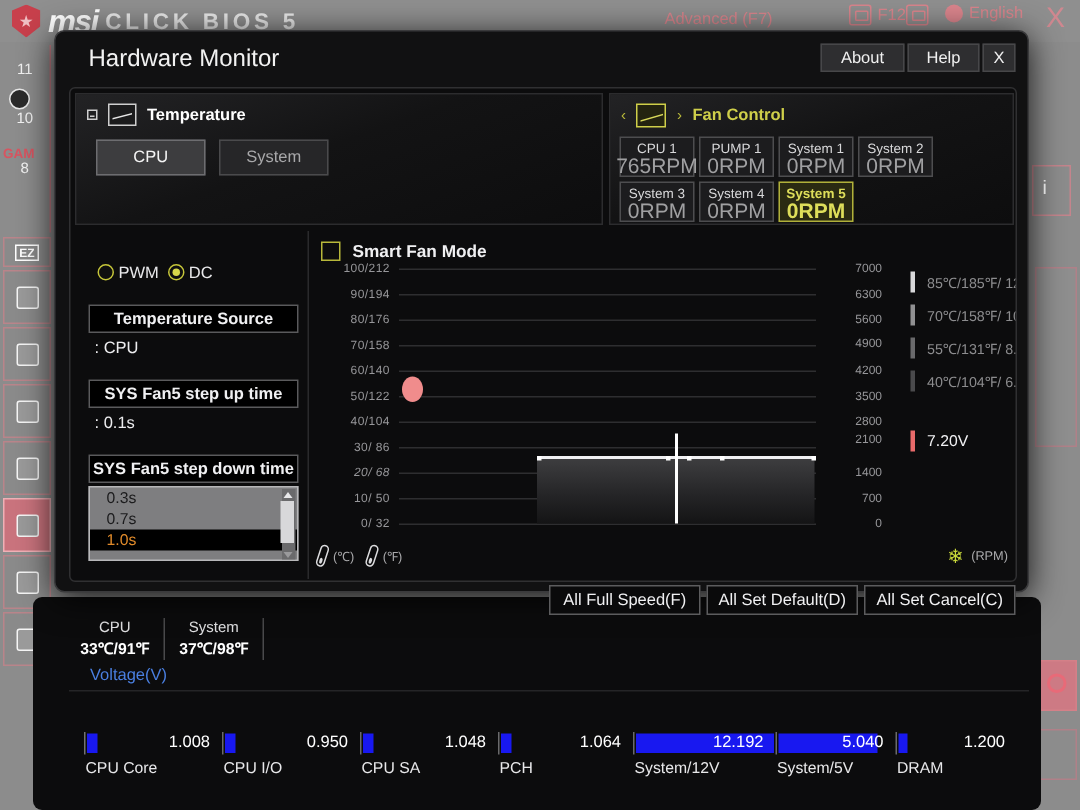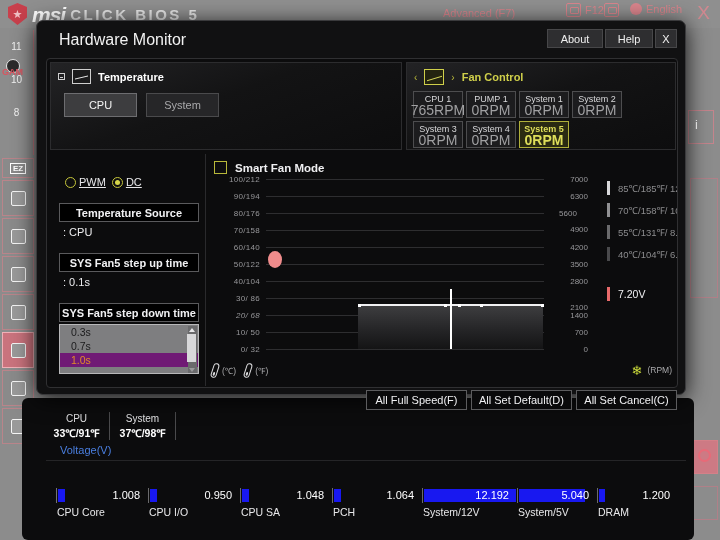--- a/index.html
+++ b/index.html
@@ -38,21 +38,21 @@
   .tb-item { position:absolute; top:3px; color:#d9848c; font-size:11px; display:flex; align-items:center; gap:4px;}
   .icon-box { width:15px;height:14px; border:1.4px solid #d9848c; border-radius:2px; position:relative;}
   .icon-box::after{content:"";position:absolute;left:3px;top:3px;width:7px;height:5px;border:1.2px solid #d9848c;border-radius:1px;}
   .globe { width:12px;height:12px;border-radius:50%;background:#d9848c; }
   .close-x { position:absolute; right:10px; top:2px; color:#d08890; font-size:19px; line-height:22px;}
 
   
   .bg-leftnums { position:absolute; left:0; top:30px; width:34px; height:125px;
      border-right:1px solid #c07a82; color:#f2f2f2; font-size:10px; }
   .bg-leftnums div { text-align:center; margin-top:11px; }
-  .bg-gam { position:absolute; left:2px; top:26px; color:#d85460; font-size:9px; font-weight:bold;}
+  .bg-gam { position:absolute; left:2px; top:56px; color:#d85460; font-size:9px; font-weight:bold;}
   .bg-clockicon { position:absolute; left:6px; top:18px; width:14px;height:14px;border-radius:50%;
      background:#2a2a2a; border:1.5px solid #e8e8e8;}
   .rail { position:absolute; left:2px; top:158px; width:32px; }
   .rail-item { width:32px; height:36px; border:1px solid #b9848a; margin-bottom:2px;
      display:flex; align-items:center; justify-content:center; background:#8a8a8a;}
   .rail-item.ez { height:20px; }
   .rail-item.active { background:#c9737d; border-color:#f0b0b6;}
   .rail-glyph { width:15px;height:15px;border:1.5px solid #f5f5f5; border-radius:2px; background:#9a9a9a;}
   .rail-lbl { font-size:8px; color:#fff; font-weight:bold; border:1px solid #fff; padding:0 2px;}
 
@@ -120,34 +120,34 @@
   }
   .fan-tile .n { font-size:9px; color:#d8d8da; line-height:11px;}
   .fan-tile .r { font-size:14px; color:#a0a0a2; line-height:11px;}
   .fan-tile.active { border-color:#b0b03a; background:#2a2a12;}
   .fan-tile.active .n, .fan-tile.active .r { color:#dede5a; font-weight:bold;}
 
   
   .lower { position:absolute; left:0; top:95px; width:632px; height:235px; }
   .lpane { position:absolute; left:4px; top:0; width:155px; height:232px;
      border-right:1px solid #2a2a2c;}
-  .radio-row { display:flex; align-items:flex-end; gap:3px; padding:22px 0 0 14px; font-size:11px; color:#e8e8ea;text-decoration:underline;}
+  .radio-row { display:flex; align-items:flex-start; gap:3px; padding:22px 0 0 14px; font-size:11px; color:#e8e8ea;}
   .radio { width:11px;height:11px;border-radius:50%;border:1.6px solid #c6c63a; background:#0e0e0f; position:relative;}
   .radio.on::after{content:"";position:absolute;left:2px;top:2px;width:5px;height:5px;border-radius:50%;background:#d6d64a;}
   .hdr-btn {
     margin:15px 0 0 8px; width:140px;height:19px; background:#000; border:1px solid #5a5a5c;
     color:#f0f0f2; font-size:11px; font-weight:bold; display:flex;align-items:center;justify-content:center;
   }
   .val-txt { color:#ededef; font-size:11px; margin:4px 0 0 12px;}
   .dropdown {
     margin:2px 0 0 8px; width:140px;height:50px; background:#7e7e80; border:1px solid #b8b8ba;
     position:relative; overflow:hidden;
   }
   .dd-item { font-size:10.5px; color:#1b1b1c; padding:0 0 0 11px; line-height:14px;}
-  .dd-item.sel { background:#701a75; color:#e08a2a; }
+  .dd-item.sel { background:#000000; color:#e08a2a; }
   .dd-scroll { position:absolute; right:1px; top:1px; width:9px; height:48px; background:#6a6a6c;}
   .dd-thumb { position:absolute; right:1px; top:8px; width:9px; height:28px; background:#d8d8da;}
   .dd-ar { position:absolute; right:2px; width:0;height:0;border-left:3px solid transparent;border-right:3px solid transparent;}
   .dd-ar.up { top:2px; border-bottom:4px solid #e8e8ea;}
   .dd-ar.dn { bottom:2px; border-top:4px solid #9a9a9c;}
 
   
   .rpane { position:absolute; left:160px; top:0; width:470px; height:232px; }
   .smart-row { display:flex; align-items:center; gap:8px; padding:7px 0 0 7px;}
   .chk { width:13px;height:13px;border:1.6px solid #b8b83a; background:#0d0d0e;}
@@ -452,26 +452,26 @@
                 <div class="ytick" style="top: 85px;">50/122</div>
                 <div class="ytick" style="top: 102px;">40/104</div>
                 <div class="ytick" style="top: 119px;">30/ 86</div>
                 <div class="ytick" style="top: 136px; font-style: italic;">20/ 68</div>
                 <div class="ytick" style="top: 153px;">10/ 50</div>
                 <div class="ytick" style="top: 170px;">0/ 32</div>
               </div>
             <div id="rtick-layer">
                 <div class="rtick" style="top: 0px;">7000</div>
                 <div class="rtick" style="top: 17px;">6300</div>
-                <div class="rtick" style="top: 34px; text-align: center;">5600</div>
+                <div class="rtick" style="top: 34px;">5600</div>
                 <div class="rtick" style="top: 50px;">4900</div>
                 <div class="rtick" style="top: 68px;">4200</div>
                 <div class="rtick" style="top: 85px;">3500</div>
                 <div class="rtick" style="top: 102px;">2800</div>
-                <div class="rtick" style="top: 128px;">2100</div>
+                <div class="rtick" style="top: 114px;">2100</div>
                 <div class="rtick" style="top: 136px;">1400</div>
                 <div class="rtick" style="top: 153px;">700</div>
                 <div class="rtick" style="top: 170px;">0</div>
               </div>
             <div class="plotbox">
               <div class="curve-fill"></div>
               <div class="curve-line"></div>
               <div class="cpoint" style="left:92px;"></div>
               <div class="cpoint" style="left:178px;"></div>
               <div class="cpoint" style="left:192px;"></div>

